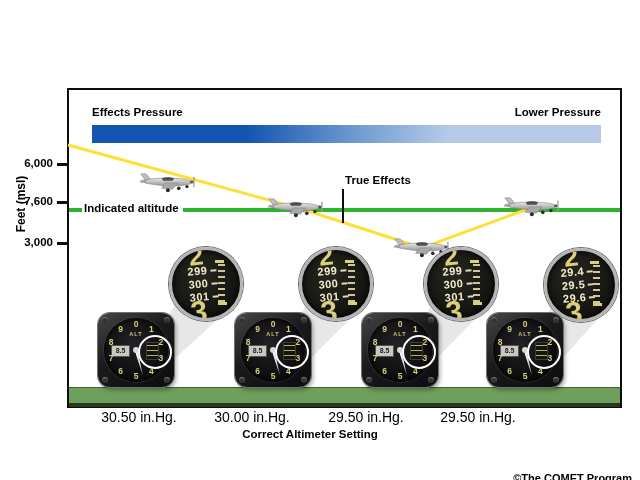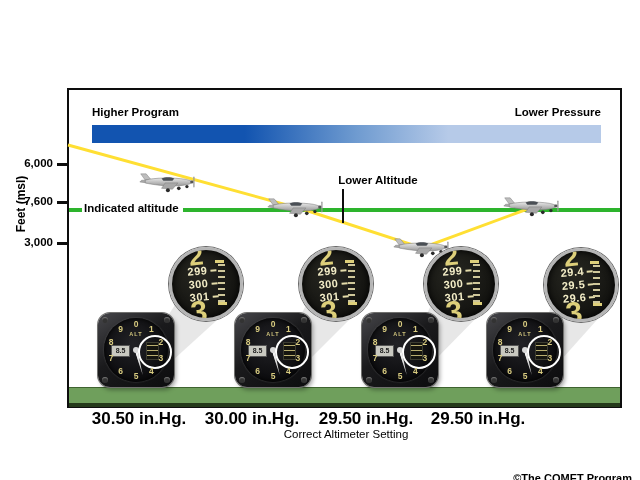--- a/index.html
+++ b/index.html
@@ -20,23 +20,23 @@
   .indlabel{position:absolute;left:82px;top:202px;font-size:11.5px;font-weight:bold;background:#fff;padding:0 4px 1px 2px;}
   .overlay{position:absolute;left:0;top:0;width:640px;height:480px;pointer-events:none;}
   .beam{fill:#e7e7e7;}
   .yline{fill:none;stroke:var(--true-alt);stroke-width:3;}
   .truelabel{position:absolute;left:378px;top:174px;transform:translateX(-50%);font-size:11.5px;font-weight:bold;white-space:nowrap;}
   .pointer{position:absolute;left:342px;top:189px;width:2px;height:34px;background:#0d0d0d;}
   .plane{position:absolute;width:58px;height:22px;}
   .a1{left:138px;top:171px}.a2{left:266px;top:196px}.a3{left:392px;top:236px}.a4{left:502px;top:195px}
   .ground{position:absolute;left:69px;top:387px;width:551px;height:19px;background:var(--ground);
     border-top:1px solid #3f6330;box-shadow:inset 0 -4px 0 #243a1a;}
-  .xlabel{position:absolute;top:409px;transform:translateX(-50%);font-size:17px;font-weight:bold;white-space:nowrap;}
+  .xlabel{position:absolute;top:409px;transform:translateX(-50%);font-size:14px;font-weight:normal;white-space:nowrap;}
   .xl1{left:139px}.xl2{left:252px}.xl3{left:366px}.xl4{left:478px}
-  .xtitle{position:absolute;left:310px;top:428px;transform:translateX(-50%);font-size:11.5px;font-weight:normal;white-space:nowrap;margin-left:36px;}
+  .xtitle{position:absolute;left:310px;top:428px;transform:translateX(-50%);font-size:11.5px;font-weight:bold;white-space:nowrap;}
   .aaslabel{position:absolute;left:225px;top:326px;transform:translateX(-50%);text-align:center;
     font-size:11.5px;font-weight:bold;line-height:18px;white-space:pre-line;}
   .credit{position:absolute;right:8px;top:472px;font-size:11px;font-weight:bold;}
   
   .inset{position:absolute;width:74px;height:74px;border-radius:50%;box-sizing:border-box;overflow:hidden;
     background:radial-gradient(circle at 40% 35%,#262620,#131310 72%);
     border:3px solid #b5b5b5;box-shadow:0 0 0 1px #666,inset 0 0 7px #000;}
   .i1{left:169px;top:247px}.i2{left:299px;top:247px}.i3{left:424px;top:247px}.i4{left:544px;top:248px}
   .inset .big{position:absolute;color:#ddcf7a;font-weight:bold;}
   .big.top{left:36%;top:-9px;font-size:26px;transform:translateX(-50%) rotate(-6deg);}
@@ -70,21 +70,21 @@
 </style>
 </head>
 <body>
 
 <div class="stage">
 
 
   <div class="chartbox"></div>
 
   <div class="gradbar"></div>
-  <div class="hp">Higher Program</div>
+  <div class="hp">Effects Pressure</div>
   <div class="lp">Lower Pressure</div>
 
   <div class="ylabel">Feet (msl)</div>
   <div class="ytick yt1"></div>
   <div class="ytick yt2"></div>
   <div class="ytick yt3"></div>
   <div class="yticklabel ytl1">6,000</div>
   <div class="yticklabel ytl2">7,600</div>
   <div class="yticklabel ytl3">3,000</div>
 
@@ -99,21 +99,21 @@
           <stop offset="1" stop-color="#9a9a9a"></stop>
       </linearGradient>
     </defs>
     <polygon class="beam" points="150,343 175,305 227,311 172,361"></polygon>
     <polygon class="beam" points="287,343 306,305 358,311 308,361"></polygon>
     <polygon class="beam" points="414,343 431,305 483,311 434,361"></polygon>
     <polygon class="beam" points="539,342 551,306 604,312 561,360"></polygon>
     <polyline class="yline" points="68,145 305,210 422,248 533,207"></polyline>
   </svg>
 
-  <div class="truelabel">Lower Altitude</div>
+  <div class="truelabel">True Effects</div>
   <div class="pointer"></div>
 
   <svg width="0" height="0" style="position:absolute">
     <symbol id="plane" viewBox="0 0 64 24">
       <path d="M8,10 L3,3 L9,3 L14,9 Z" fill="#bdbdbd" stroke="#777" stroke-width="0.5"></path>
       <path d="M4,10 L12,10 L10,13 L2,12 Z" fill="#a9a9a9" stroke="#777" stroke-width="0.5"></path>
       <path d="M8,10 C18,7 40,7 52,9 C57,10 59,11 60,12 C59,14 54,15.5 46,16 C32,17 16,15 8,13 Z" fill="url(#fuse)" stroke="#7a7a7a" stroke-width="0.6"></path>
       <path d="M26,8 C30,6.3 36,6.3 40,8 L38,10.5 L28,10.5 Z" fill="#4a4f55"></path>
       <path d="M30,13 L44,13 L38,20 L26,19 Z" fill="#a8a8a8" stroke="#777" stroke-width="0.5"></path>
       <circle cx="33" cy="21" r="2.2" fill="#2a2a2a"></circle>

